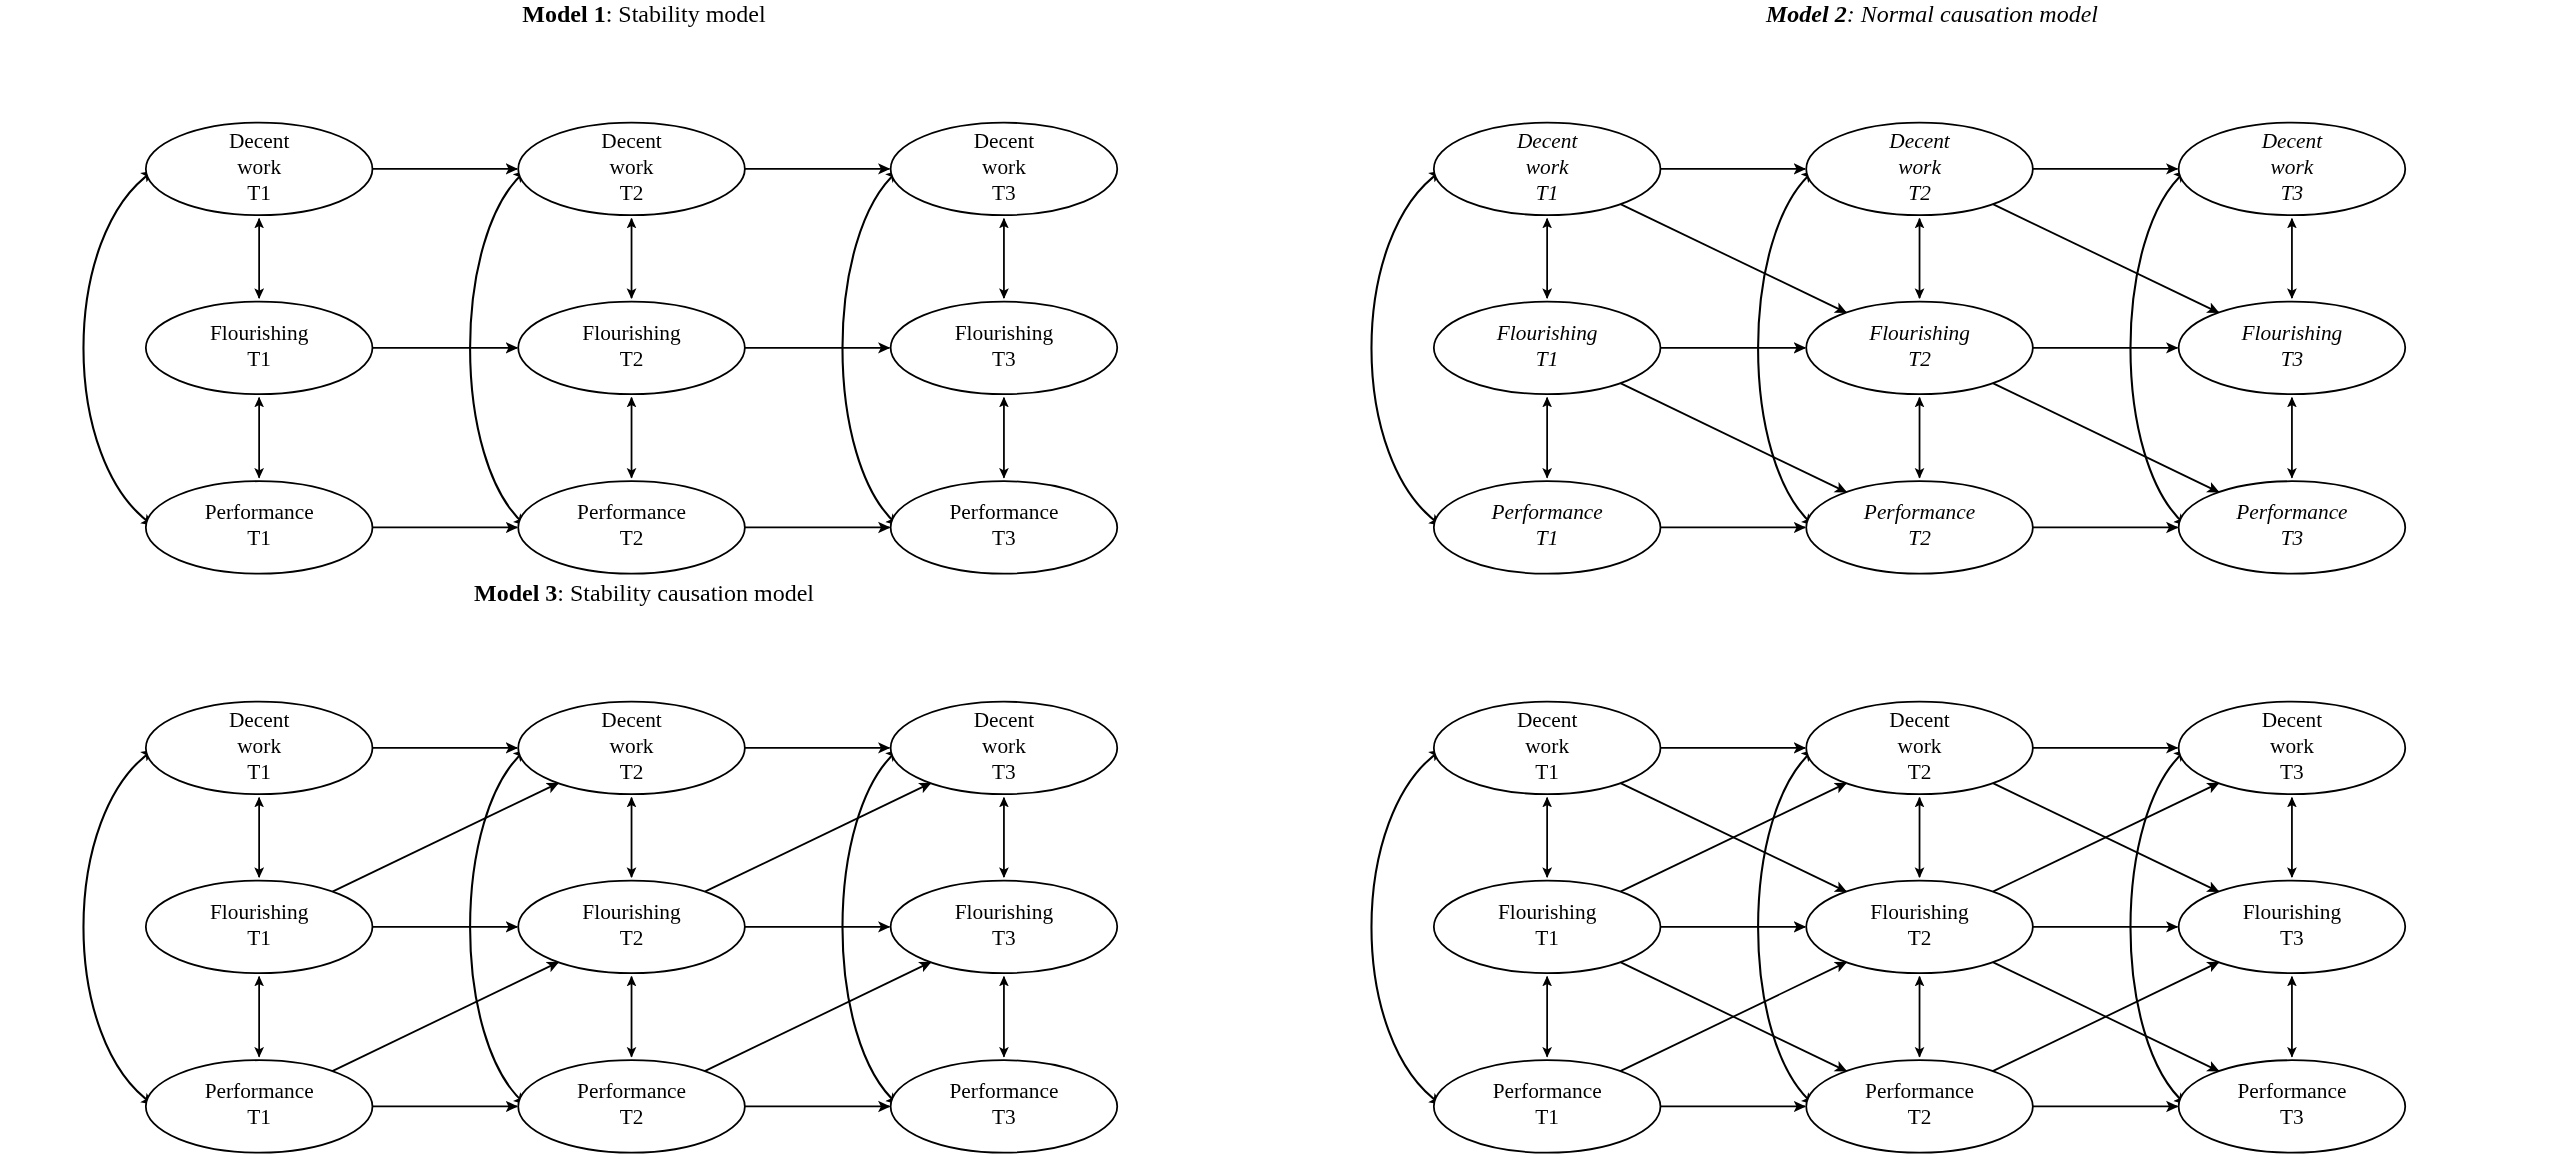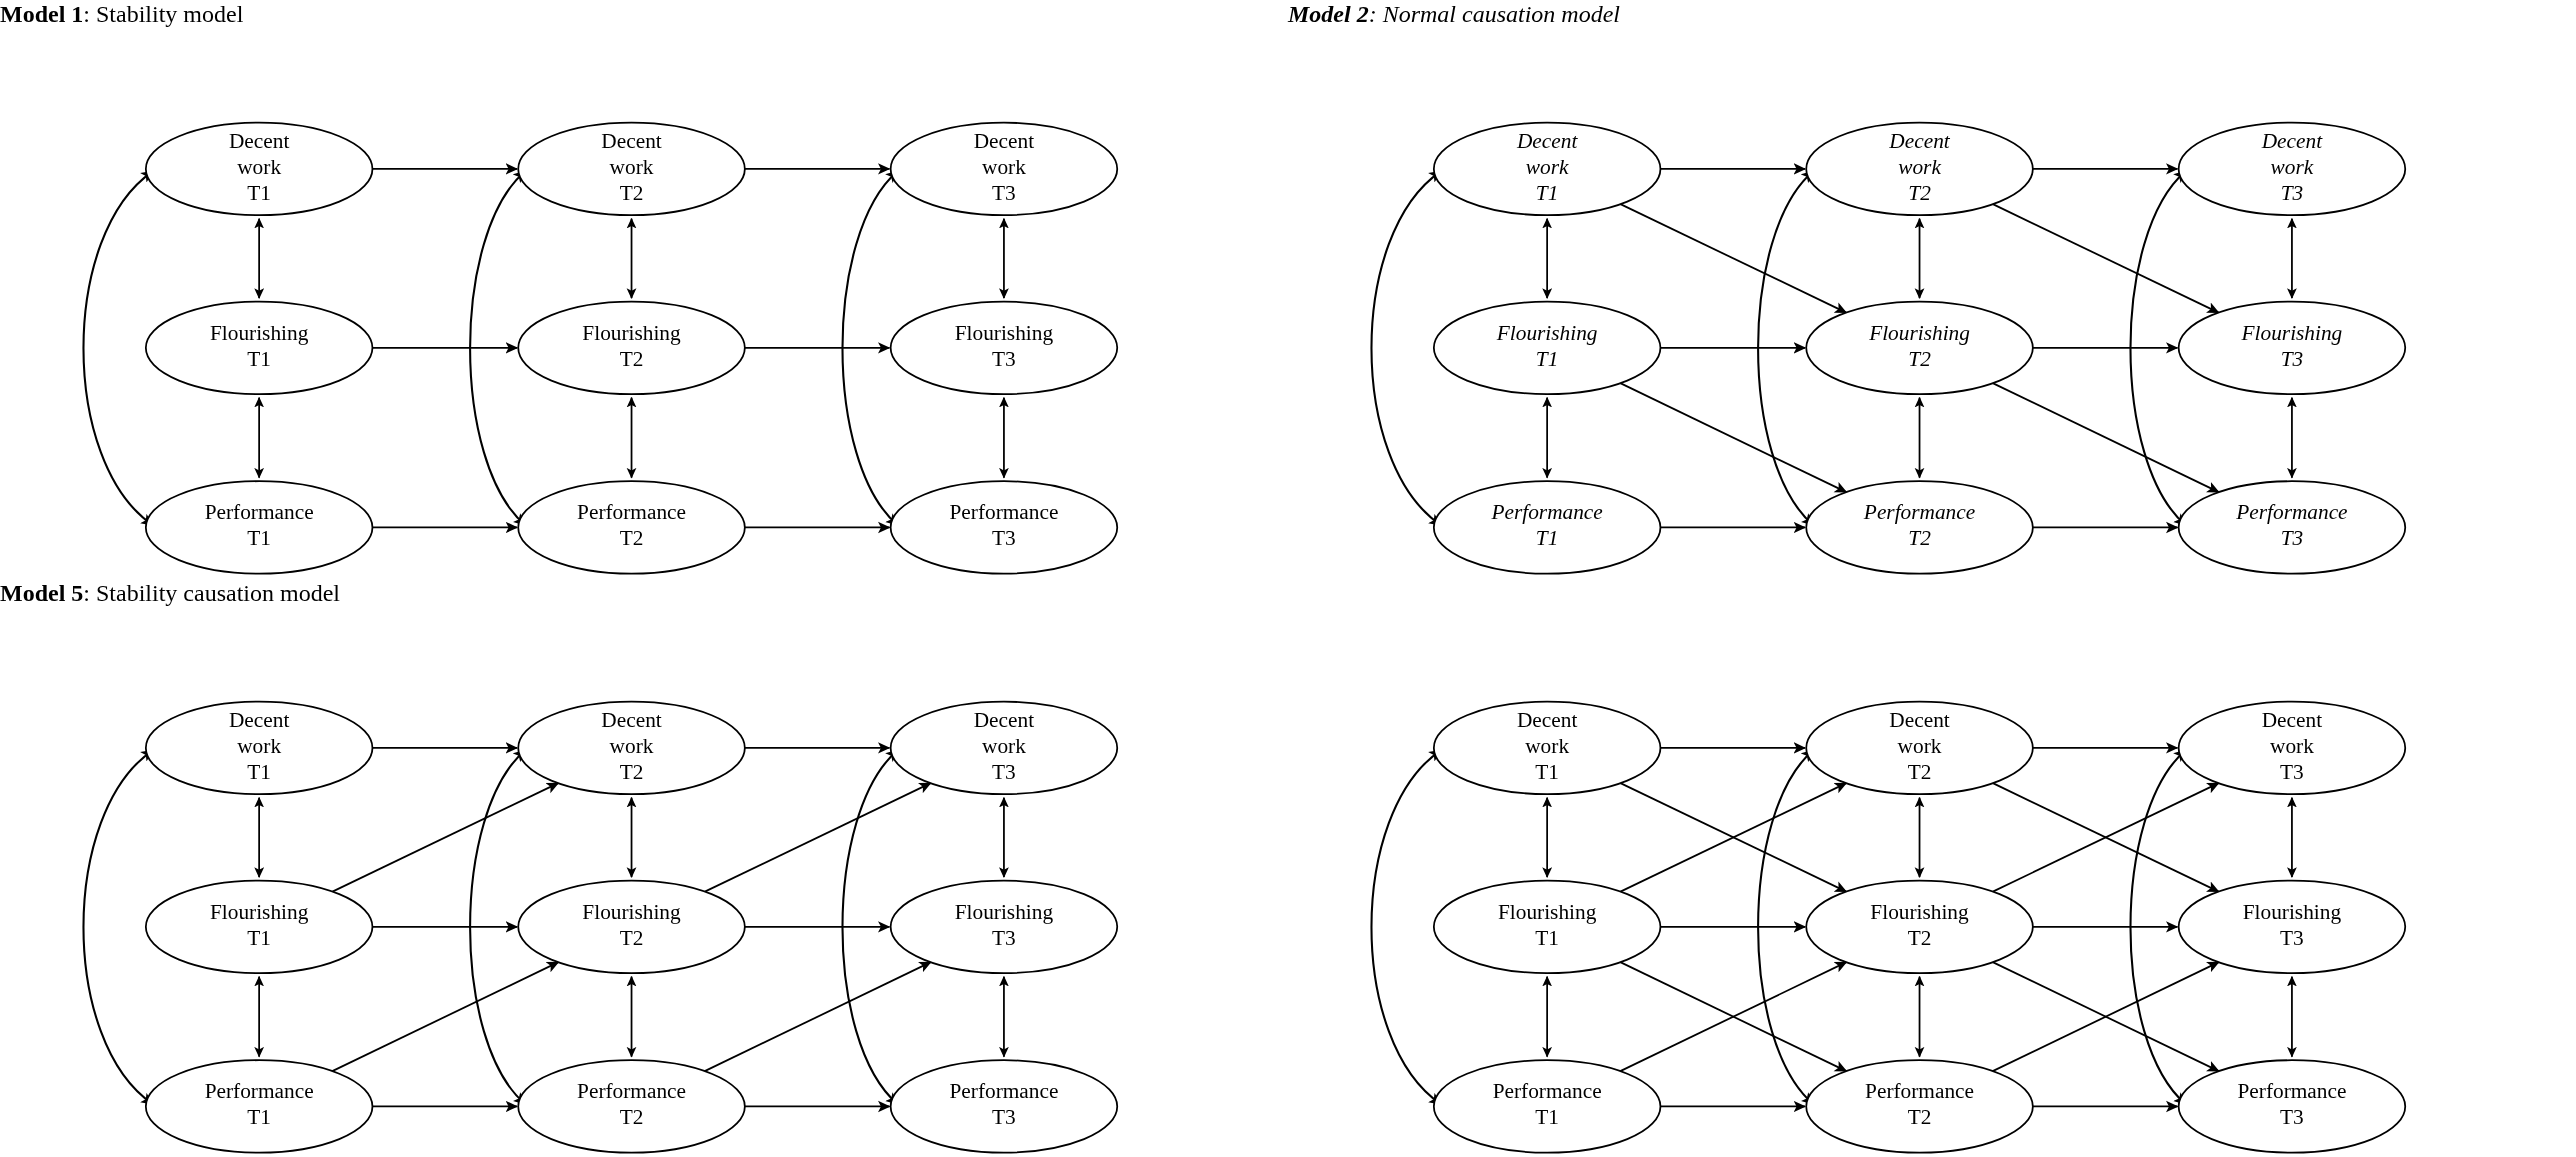--- a/index.html
+++ b/index.html
@@ -22,21 +22,21 @@
   .model-panel {
     position: absolute;
     width: 1288px;
     height: 579px;
   }
   .panel-title {
     position: absolute;
     top: 1.2px;
     left: 0;
     width: 1288px;
-    text-align: left;
+    text-align: center;
     font-size: 24px;
     line-height: 27px;
     font-family: "Liberation Serif", "DejaVu Serif", serif;
     white-space: nowrap;
   }
   .panel-title .mnum {
     font-weight: bold;
   }
   .panel-title .mrest {
     font-weight: normal;
@@ -237,21 +237,21 @@
           </g>
           <g>
             <ellipse cx="1694.52" cy="890" rx="191.2452" ry="78" class="node-shape"></ellipse>
             <text x="1694.52" y="868" class="node-label">Performance</text>
             <text x="1694.52" y="912" class="node-label">T3</text>
           </g>
         </g>
       </svg>
     </div>
     <div class="model-panel" style="left: 0px; top: 579px;">
-      <div class="panel-title"><span class="mnum">Model 5</span><span class="mrest">: Stability causation model</span></div>
+      <div class="panel-title"><span class="mnum">Model 3</span><span class="mrest">: Stability causation model</span></div>
       <svg class="panel-svg" viewBox="0 0 2174 977" preserveAspectRatio="none">
         <defs>
           <marker id="model-3-arrow" viewBox="0 0 10 10" refX="9.2" refY="5" markerWidth="7" markerHeight="7" orient="auto-start-reverse">
             <path d="M 0 0.4 L 10 5 L 0 9.6 L 2.4 5 Z" fill="#000"></path>
           </marker>
           <marker id="model-3-arrow-sm" viewBox="0 0 10 10" refX="9.2" refY="5" markerWidth="6" markerHeight="6" orient="auto-start-reverse">
             <path d="M 0 0.4 L 10 5 L 0 9.6 L 2.4 5 Z" fill="#000"></path>
           </marker>
         </defs>
         <g>

